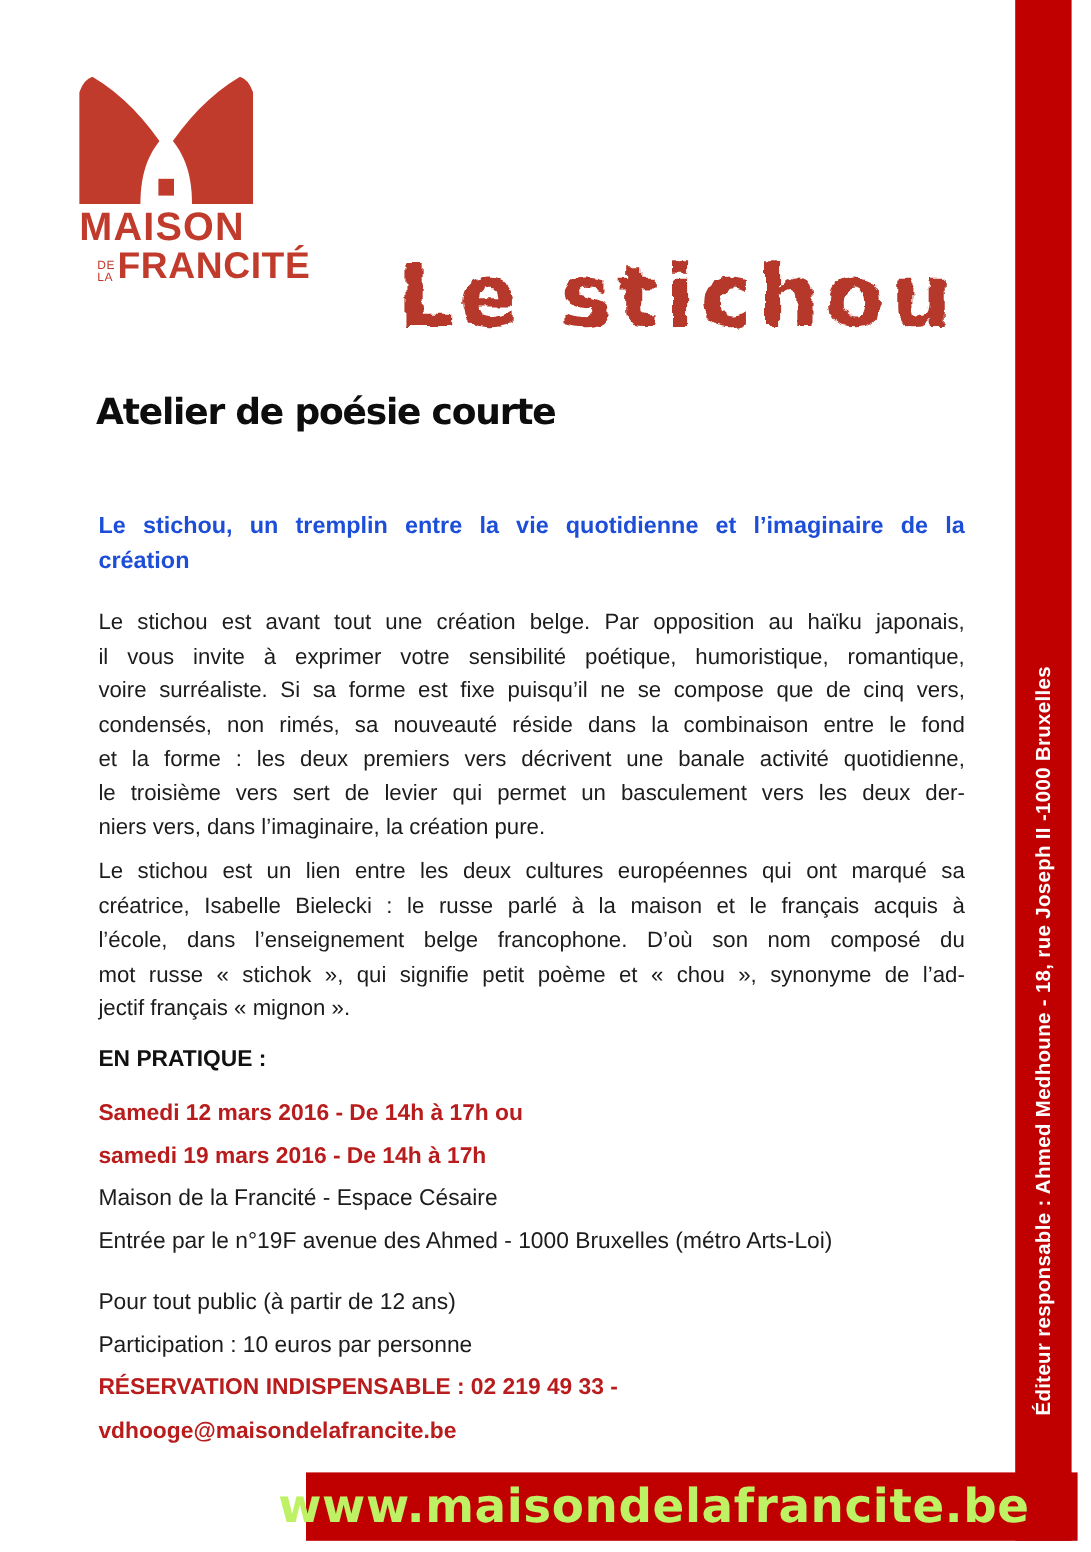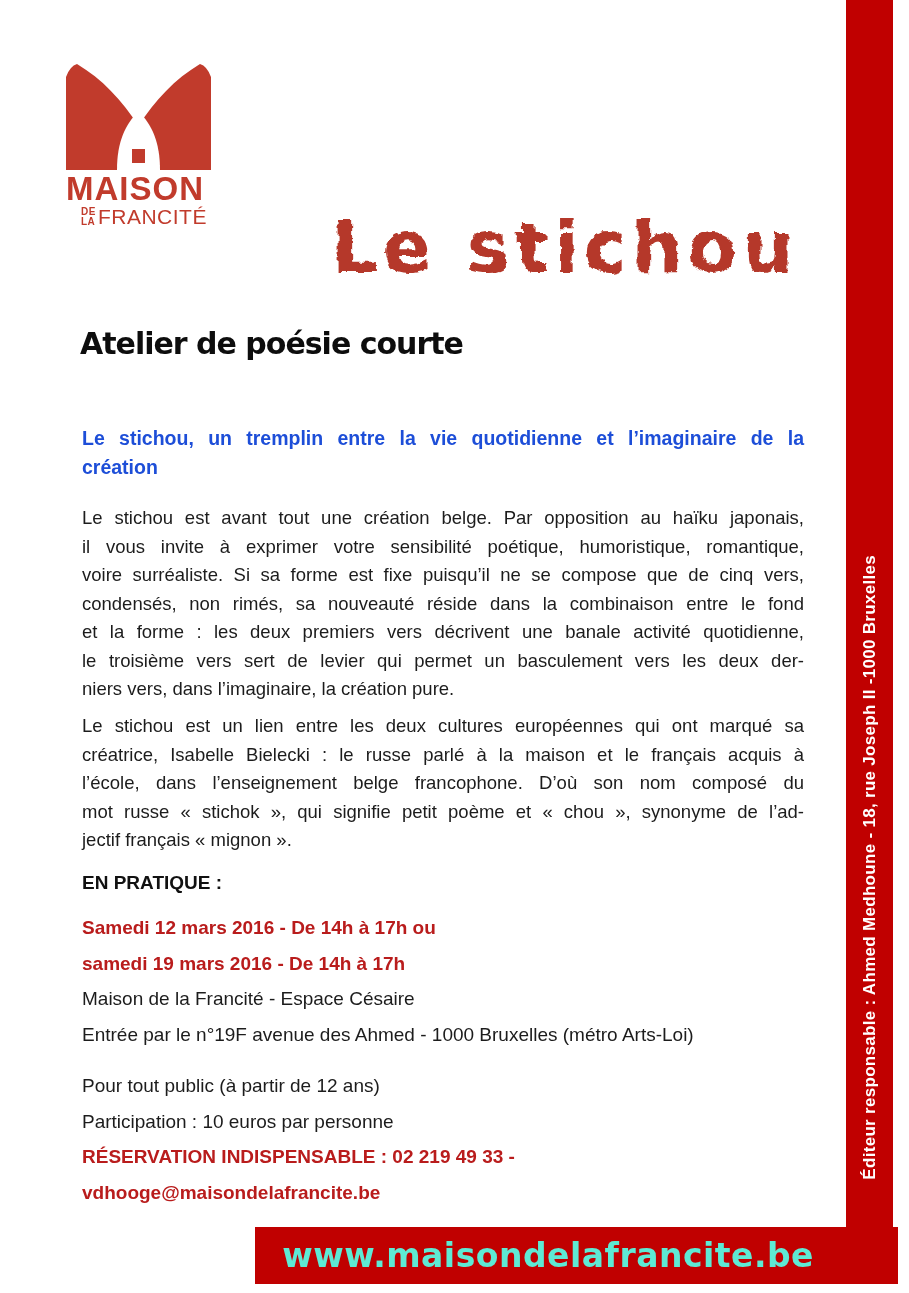--- a/index.html
+++ b/index.html
@@ -13,22 +13,22 @@
     position:absolute;bottom:104px;left:50%;
     writing-mode:vertical-rl;transform:translateX(-50%) rotate(180deg);
     color:#ffffff;font-size:17px;font-weight:bold;letter-spacing:.3px;white-space:nowrap;
   }
   
   .logo{position:absolute;left:66px;top:64px;width:150px;}
   .logo svg{display:block;}
   .logo-maison{color:#c13b2c;font-weight:bold;font-size:33px;letter-spacing:1px;margin-top:2px;line-height:1;}
   .logo-row{display:flex;align-items:flex-end;margin-top:1px;}
   .logo-dela{display:flex;flex-direction:column;justify-content:flex-end;margin-right:2px;}
-  .logo-dela span{color:#c13b2c;font-weight:bold;font-size:10px;line-height:10px;letter-spacing:.5px;padding-left:15px;}
-  .logo-francite{color:#c13b2c;font-weight:normal;font-size:21px;letter-spacing:.5px;line-height:1;}
+  .logo-dela span{color:#c13b2c;font-weight:normal;font-size:10px;line-height:10px;letter-spacing:.5px;padding-left:15px;}
+  .logo-francite{color:#c13b2c;font-weight:bold;font-size:31px;letter-spacing:.5px;line-height:1;}
   
   .title{
     position:absolute;left:332px;top:208px;margin:0;
     font-family:"DejaVu Sans",sans-serif;font-weight:bold;font-size:72px;line-height:1.1;
     color:#b5392b;letter-spacing:5px;filter:url(#rough);
   }
   
   .heading{
     position:absolute;left:80px;top:326px;margin:0;
     font-family:"DejaVu Sans",sans-serif;font-weight:bold;font-size:30px;letter-spacing:-1px;color:#0d0d0d;
@@ -46,22 +46,22 @@
   .prac1{top:910px;}
   .prac2{top:1068px;}
   .prac .pl{font-size:19px;line-height:35.5px;color:#1c1c1c;}
   .prac .b{font-weight:bold;color:#b91c1c;}
   
   .banner{
     position:absolute;left:255px;top:1227px;width:643px;height:57px;background:#c00000;
     display:flex;align-items:center;justify-content:flex-end;padding-right:0;box-sizing:border-box;
   }
   .banner span{
-    font-family:"DejaVu Sans",sans-serif;font-weight:bold;font-size:33px;color:#5eead4;
-    letter-spacing:.5px;margin-right:84px;
+    font-family:"DejaVu Sans",sans-serif;font-weight:bold;font-size:39px;color:#bef264;
+    letter-spacing:.5px;margin-right:40px;
   }
   .svgdefs{position:absolute;width:0;height:0;}
 </style>
 </head>
 <body>
 
 <svg class="svgdefs" aria-hidden="true">
   <defs>
     <filter id="rough">
       <feTurbulence type="fractalNoise" baseFrequency="0.09" numOctaves="3" result="n"></feTurbulence>

